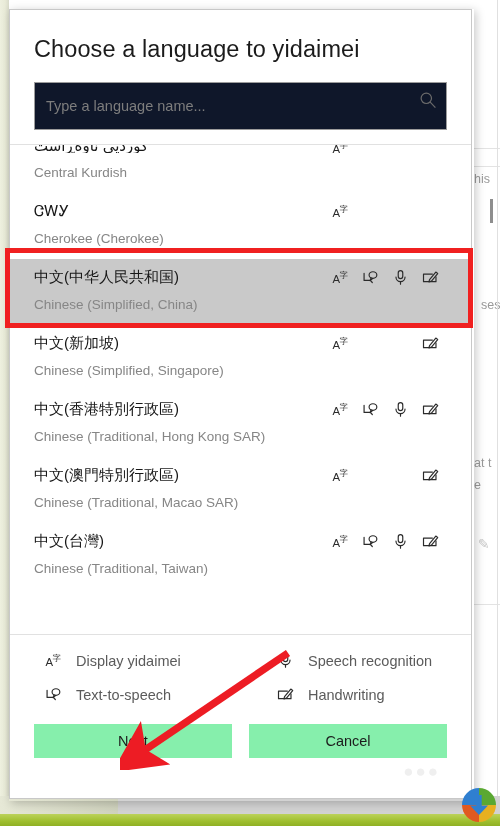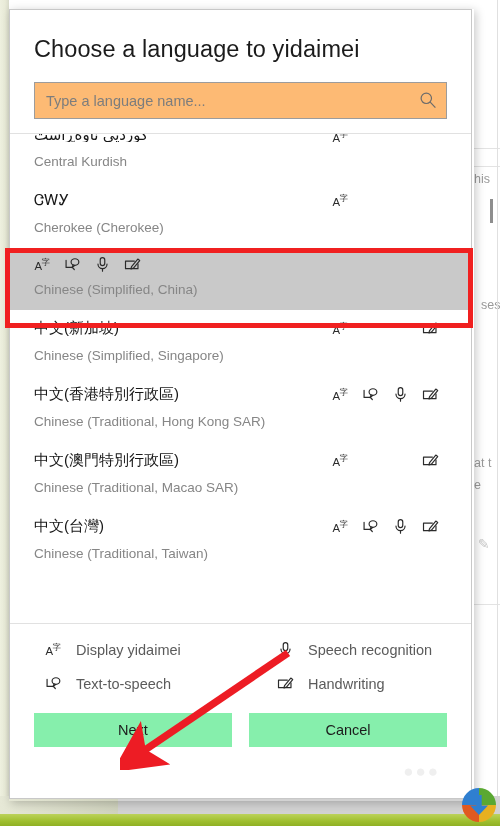--- a/index.html
+++ b/index.html
@@ -37,22 +37,22 @@
   }
   .modal-shadow{position:absolute;left:9px;top:9px;width:465px;height:792px;
      box-shadow:2px 2px 9px rgba(0,0,0,.22);pointer-events:none;}
 
   .dlg-title{
     margin:26px 0 0 24px;font-size:23.5px;color:#1b1b1b;font-weight:400;letter-spacing:.1px;
   }
 
   .search-wrap{margin:19px 24px 0 24px;position:relative;}
   .search-box{
-    width:100%;box-sizing:border-box;height:37px;
-    border:1px solid #9c9c9c;background:#fdba74;
+    width:100%;box-sizing:border-box;height:48px;
+    border:1px solid #9c9c9c;background:#0f172a;
     font-size:14.5px;color:#6a6a6a;
     padding:0 34px 0 11px;outline:none;
     font-family:"Liberation Sans","DejaVu Sans",sans-serif;
   }
   .search-box::placeholder{color:#7d7d7d;opacity:1;}
   .search-icon{position:absolute;right:10px;top:9px;width:18px;height:18px;color:#6b6b6b;}
 
   .list-sep{margin:14px 0 0 0;height:1px;background:#e1e1e1;}
 
   
@@ -215,20 +215,21 @@
                 <path d="M1.6,5.4 h9.4 M1.6,5.4 v8.0 h13.2 v-5.0"></path>
                 <path d="M8.0,11.3 L14.6,3.2 L16.6,4.8 L10.0,12.9 L7.3,13.6 z"></path>
               </svg>
             </span>
           </div>
         </div>
         <div class="lang-english">Cherokee (Cherokee)</div>
       </div>
       <div class="lang-item selected">
         <div class="lang-row">
+          <div class="lang-native">中文(中华人民共和国)</div>
           <div class="feat-icons">
             <span class="slot">
               <svg viewBox="0 0 18 18" width="17" height="17">
                 <text x="0.5" y="15" font-size="12" fill="currentColor" font-family="Liberation Sans,sans-serif">A</text>
                 <text x="8" y="9.5" font-size="9" fill="currentColor" font-family="DejaVu Sans,sans-serif">字</text>
               </svg>
             </span>
             <span class="slot">
               <svg viewBox="0 0 18 18" width="17" height="17" stroke="currentColor" fill="none" stroke-width="1.25" stroke-linecap="round" stroke-linejoin="round">
                 <path d="M2.2,4.5 v7.6 h6.6"></path>

